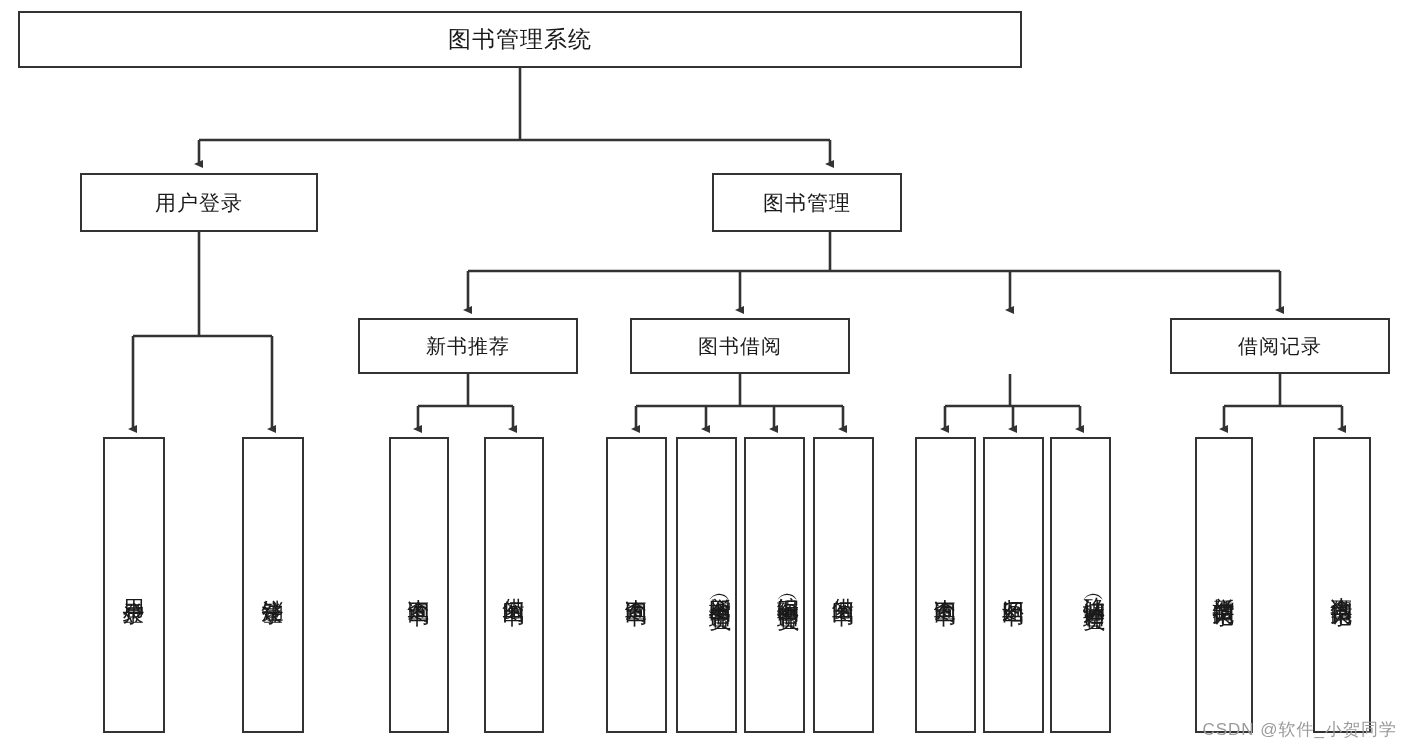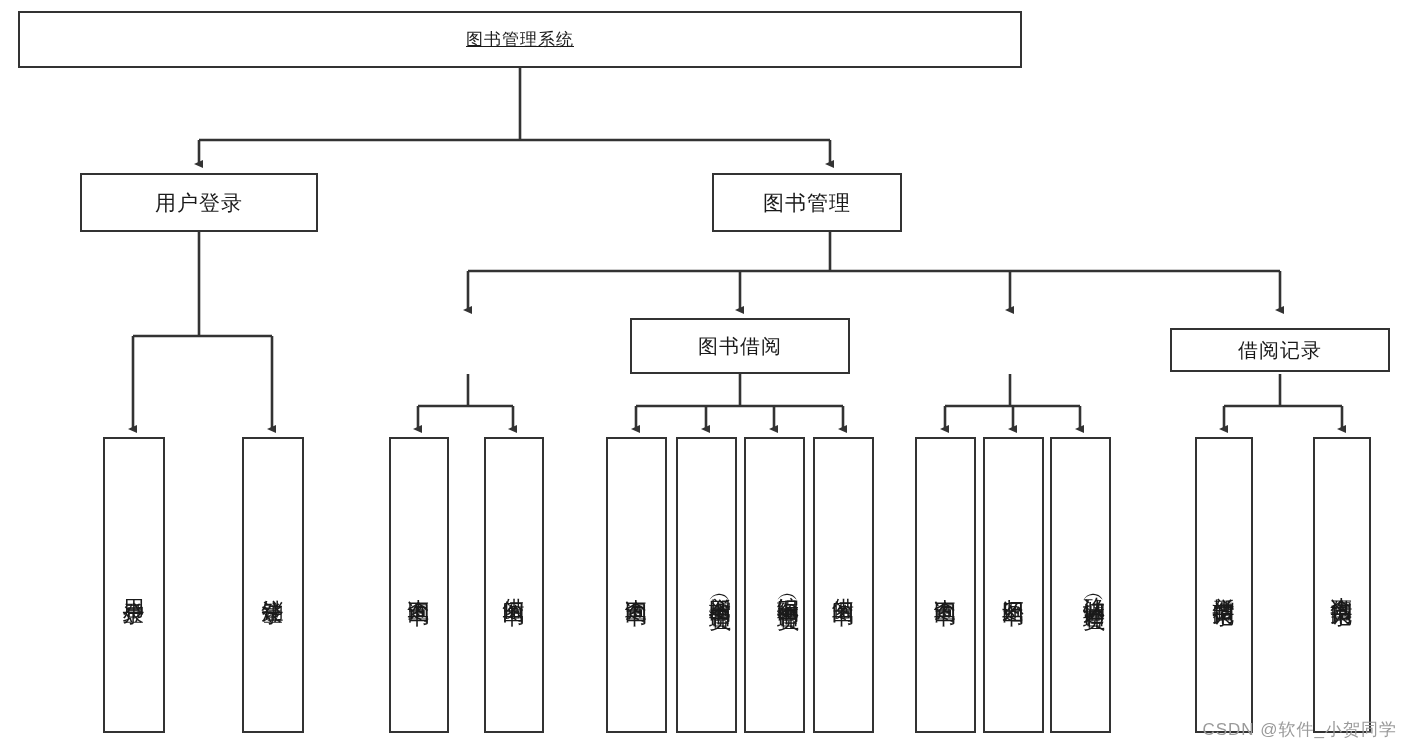--- a/index.html
+++ b/index.html
@@ -30,22 +30,21 @@
     box-sizing: border-box;
     border: 2px solid #333333;
     background: #ffffff;
     display: flex;
     align-items: center;
     justify-content: center;
     color: #1a1a1a;
     letter-spacing: 1px;
   }
   .node.root {
-    font-size: 17px;
-    text-decoration: underline;
+    font-size: 23px;
   }
   .node.lvl2 {
     font-size: 21px;
   }
   .node.lvl3 {
     font-size: 20px;
   }
   .node.leaf {
     writing-mode: vertical-rl;
     text-orientation: upright;
@@ -129,24 +128,27 @@
     <span>图书管理系统</span>
   </div>
 
   <div class="node lvl2" style="left:80px;top:173px;width:238px;height:59px;">
     <span>用户登录</span>
   </div>
   <div class="node lvl2" style="left:712px;top:173px;width:190px;height:59px;">
     <span>图书管理</span>
   </div>
 
+  <div class="node lvl3" style="left:358px;top:318px;width:220px;height:56px;">
+    <span>新书推荐</span>
+  </div>
   <div class="node lvl3" style="left:630px;top:318px;width:220px;height:56px;">
     <span>图书借阅</span>
   </div>
-  <div class="node lvl3" style="left:1170px;top:328px;width:220px;height:44px;align-items:center;">
+  <div class="node lvl3" style="left:1170px;top:318px;width:220px;height:56px;align-items:center;">
     <span>借阅记录</span>
   </div>
 
   <div class="node leaf short" style="left:103px;top:437px;width:62px;height:296px;">
     <span>用户登录</span>
   </div>
   <div class="node leaf short" style="left:242px;top:437px;width:62px;height:296px;">
     <span>注销登录</span>
   </div>
 

